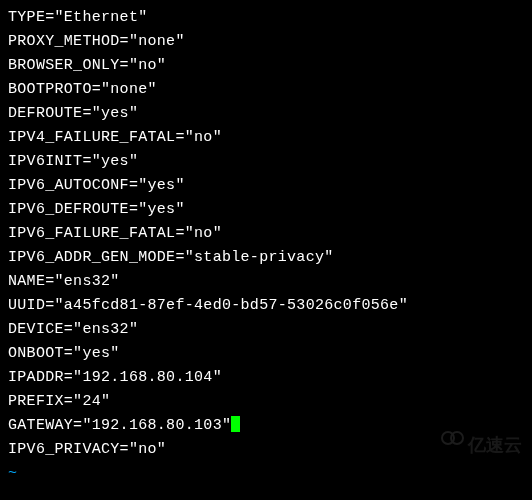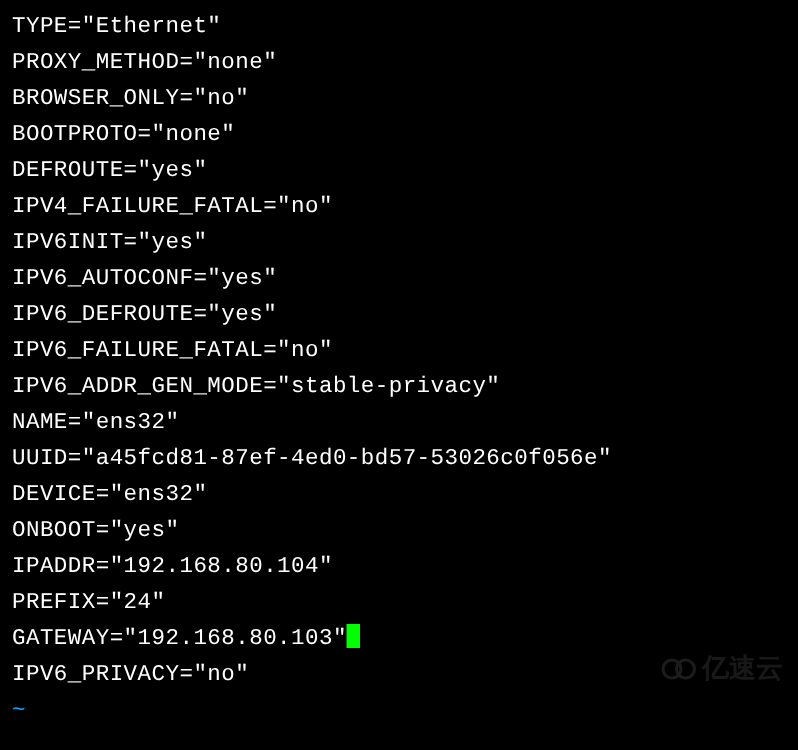--- a/index.html
+++ b/index.html
@@ -34,21 +34,20 @@
     .tilde {
       color: #00aaff;
       white-space: pre;
     }
     .watermark {
       position: absolute;
       right: 10px;
       bottom: 40px;
       opacity: 0.18;
       display: flex;
-      align-items: center;
       gap: 4px;
       pointer-events: none;
     }
     .watermark-icon {
       display: flex;
       gap: 1px;
     }
     .watermark-circle {
       width: 14px;
       height: 14px;

